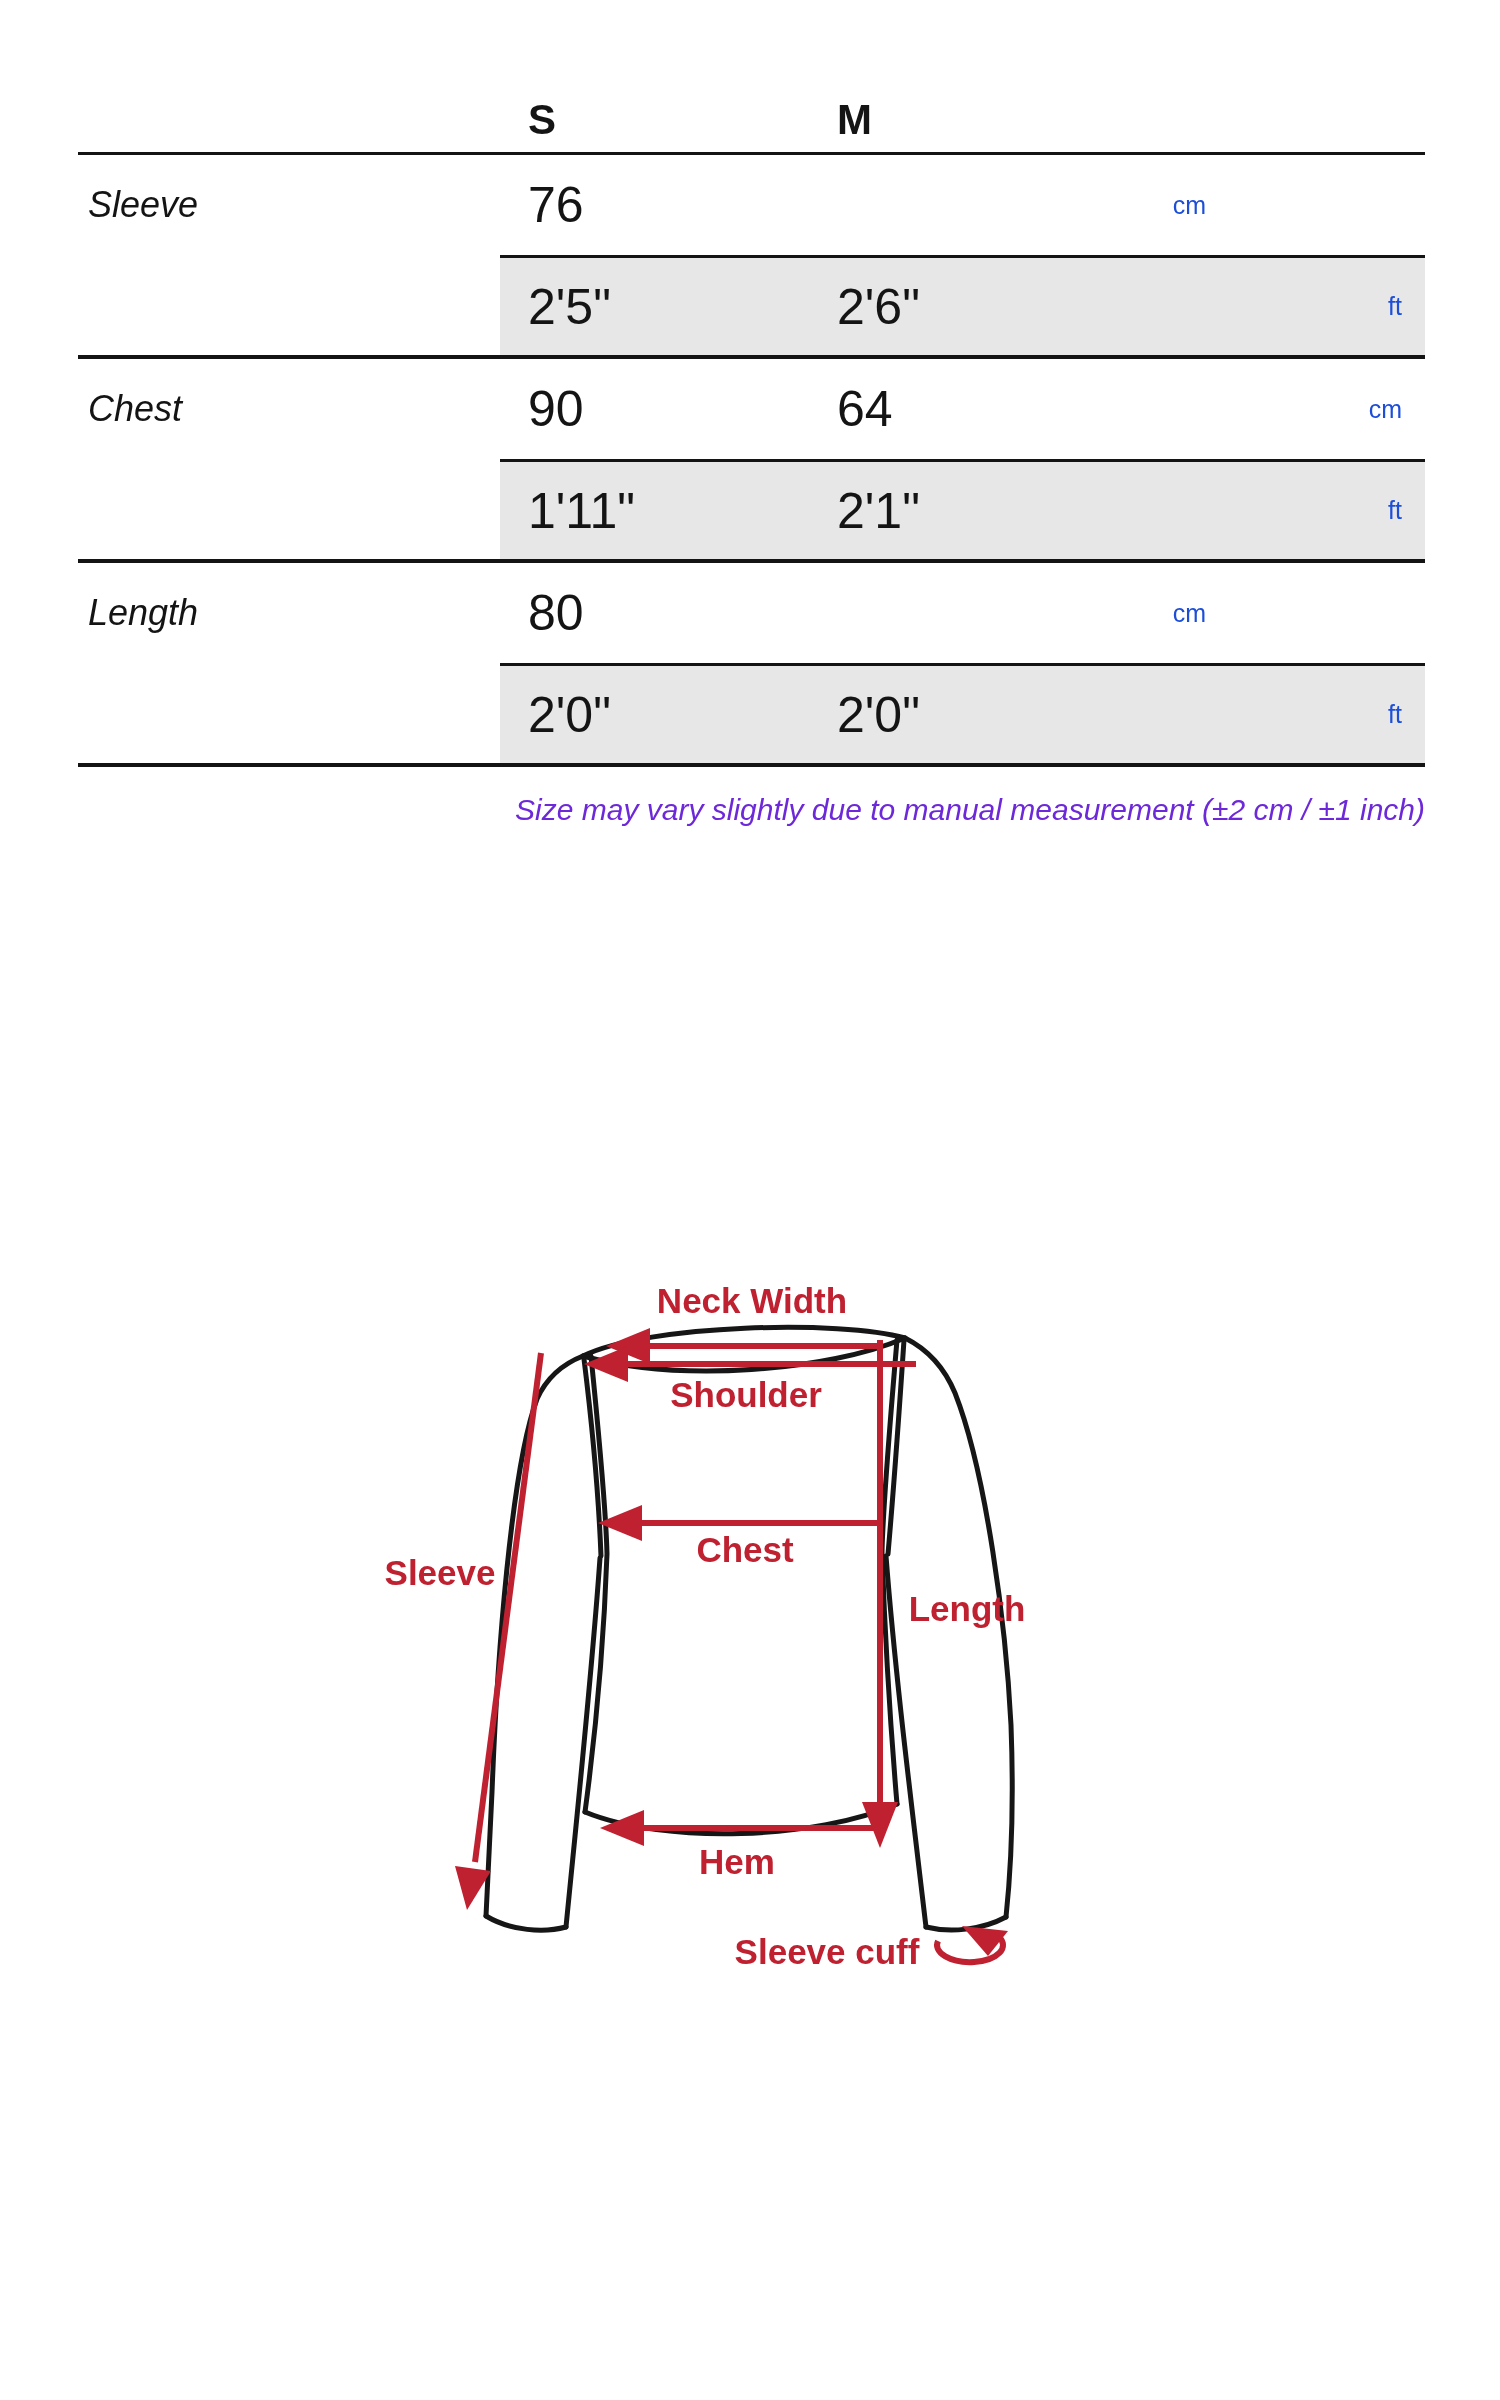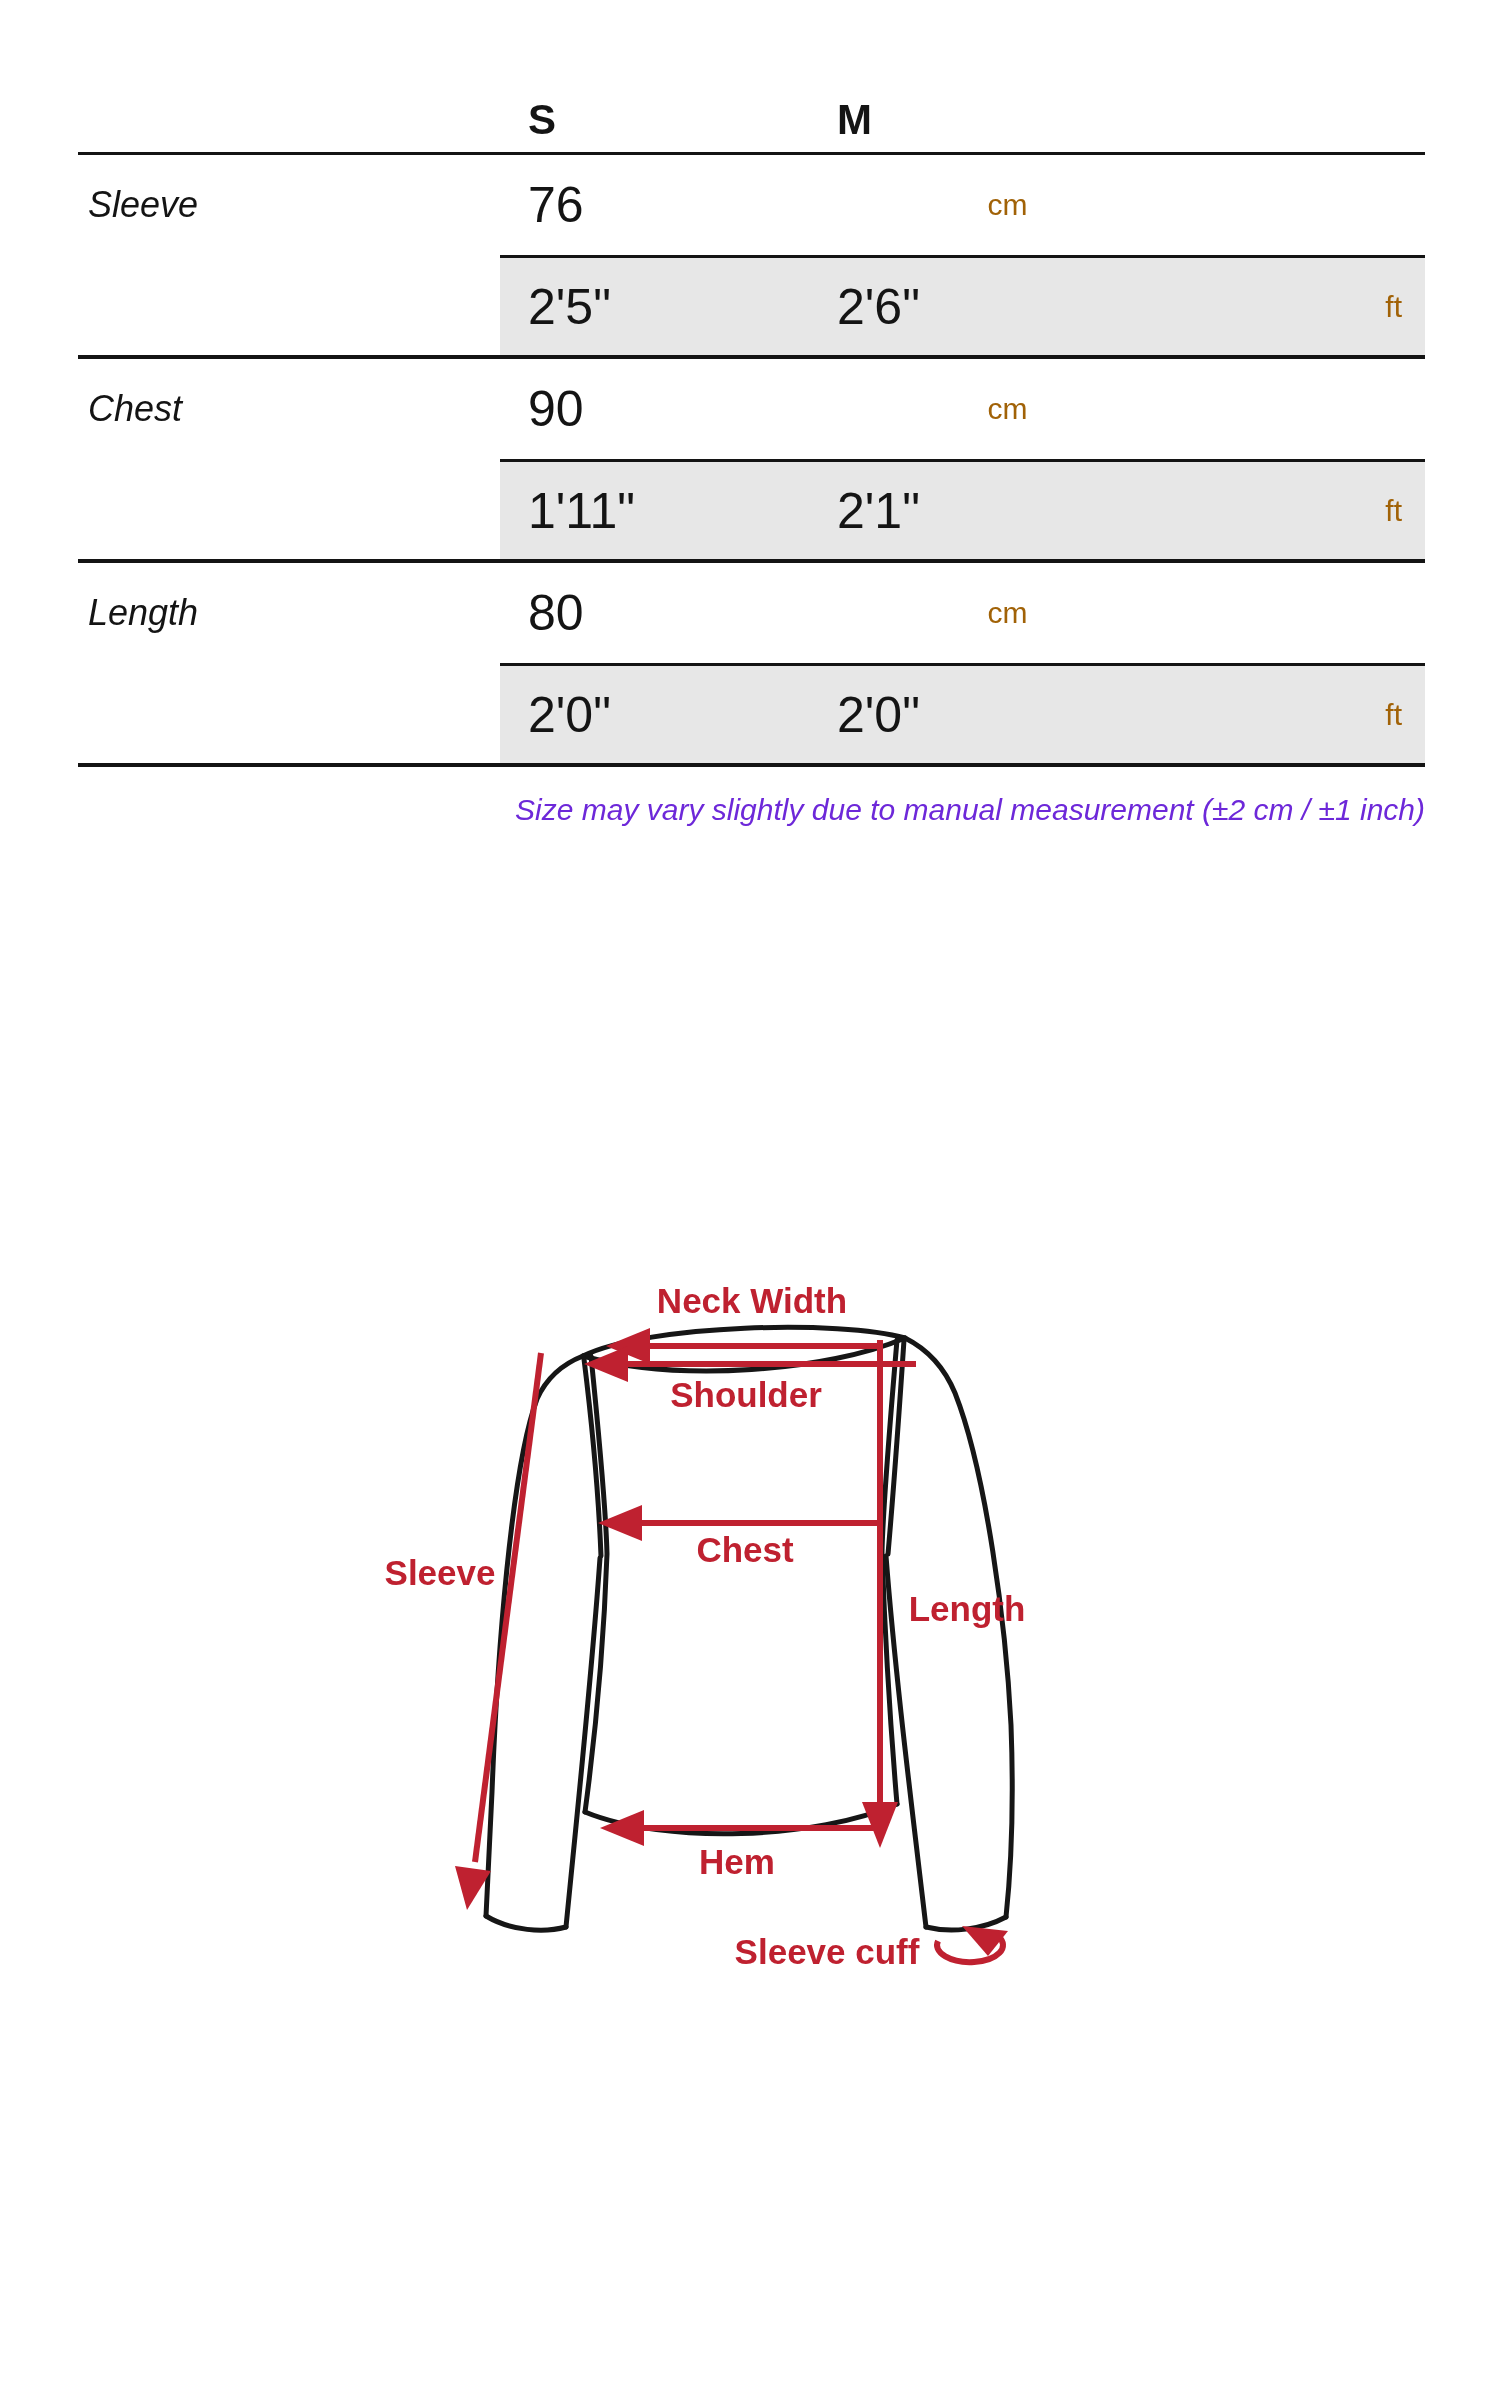--- a/index.html
+++ b/index.html
@@ -40,23 +40,23 @@
   .row-label{
     font-style:italic;
     font-size:36px;
     padding-left:10px;
   }
   .cell-val{
     font-size:50px;
     padding-left:28px;
   }
   .cell-unit{
-    font-size:30px;
-    color:#a16207;
-    text-align:center;
+    font-size:25px;
+    color:#1d4ed8;
+    text-align:right;
     padding-right:23px;
   }
   .row-ft .band{
     background:#e7e7e7;
     border-top:3px solid #141414;
     height:100%;
     display:flex;
     align-items:center;
     box-sizing:border-box;
   }
@@ -112,20 +112,21 @@
         <div class="cell-val band">2'5"</div>
         <div class="cell-val band">2'6"</div>
         <div class="cell-unit band">ft</div>
       </div>
     </div>
 
     <div class="t-group">
       <div class="t-row row-cm">
         <div class="row-label">Chest</div>
         <div class="cell-val">90</div>
+        <div class="cell-val">64</div>
         <div class="cell-unit">cm</div>
       </div>
       <div class="t-row row-ft">
         <div></div>
         <div class="cell-val band">1'11"</div>
         <div class="cell-val band">2'1"</div>
         <div class="cell-unit band">ft</div>
       </div>
     </div>
 

